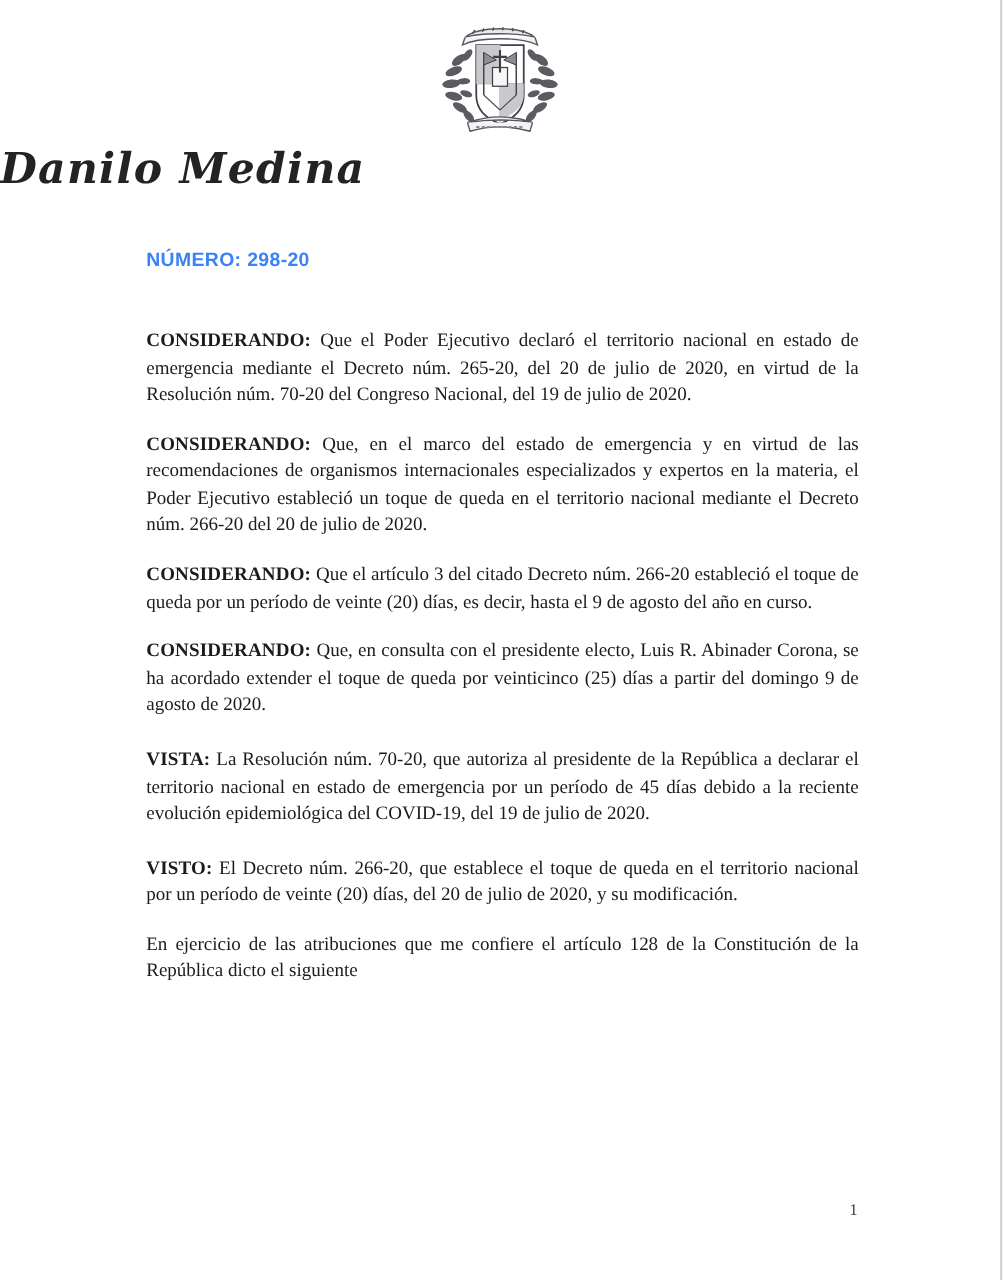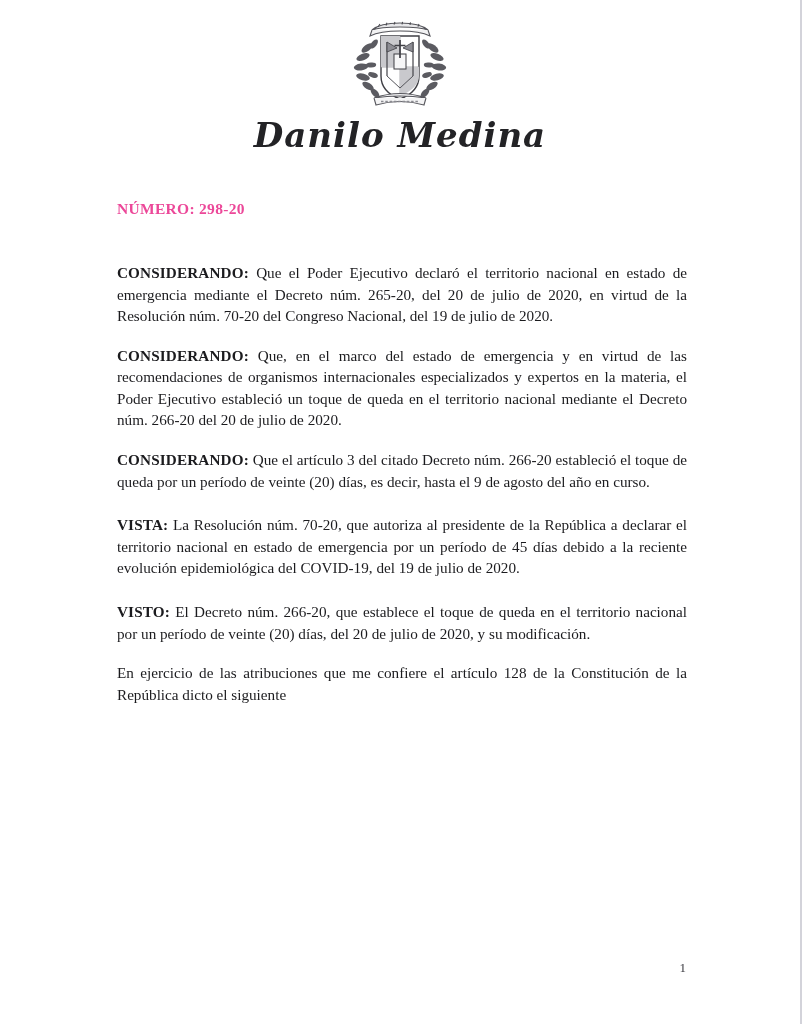--- a/index.html
+++ b/index.html
@@ -13,21 +13,20 @@
     height: 1024px;
     background: #ffffff;
     box-sizing: border-box;
     overflow: hidden;
     border-right: 2px solid #d3d3da;
   }
 
   
   .letterhead {
     padding-top: 18px;
-    text-align: center;
   }
   .emblem {
     width: 100px;
     height: 96px;
     margin: 0 auto;
     display: block;
   }
   .pres-name {
     font-family: "DejaVu Serif", "Liberation Serif", serif;
     font-style: italic;
@@ -50,24 +49,24 @@
   }
 
   
   .body-wrap {
     position: absolute;
     left: 117px;
     top: 200px;
     width: 570px;
   }
   .doc-number {
-    font-family: Liberation Serif, serif;
+    font-family: Liberation Sans, sans-serif;
     font-weight: 700;
     font-size: 15.5px;
-    color: #ec4899;
+    color: #3b82f6;
     letter-spacing: 0.3px;
     margin-bottom: 44px;
   }
   .para {
     font-family: "Liberation Serif", "DejaVu Serif", serif;
     font-size: 15.2px;
     line-height: 1.42;
     color: #1b1b1e;
     text-align: justify;
     margin: 0 0 18px 0;
@@ -162,20 +161,23 @@
     </p>
 
     <p class="para">
       <span class="lead">CONSIDERANDO:</span><span> Que, en el marco del estado de emergencia y en virtud de las recomendaciones de organismos internacionales especializados y expertos en la materia, el Poder Ejecutivo estableció un toque de queda en el territorio nacional mediante el Decreto núm. 266-20 del 20 de julio de 2020.</span>
     </p>
 
     <p class="para">
       <span class="lead">CONSIDERANDO:</span><span> Que el artículo 3 del citado Decreto núm. 266-20 estableció el toque de queda por un período de veinte (20) días, es decir, hasta el 9 de agosto del año en curso.</span>
     </p>
 
+    <p class="para">
+      <span class="lead">CONSIDERANDO:</span><span> Que, en consulta con el presidente electo, Luis R. Abinader Corona, se ha acordado extender el toque de queda por veinticinco (25) días a partir del domingo 9 de agosto de 2020.</span>
+    </p>
 
 
 
     <p class="para gap-before">
       <span class="lead">VISTA:</span><span> La Resolución núm. 70-20, que autoriza al presidente de la República a declarar el territorio nacional en estado de emergencia por un período de 45 días debido a la reciente evolución epidemiológica del COVID-19, del 19 de julio de 2020.</span>
     </p>
 
 
     <p class="para gap-before">
       <span class="lead">VISTO:</span><span> El Decreto núm. 266-20, que establece el toque de queda en el territorio nacional por un período de veinte (20) días, del 20 de julio de 2020, y su modificación.</span>

